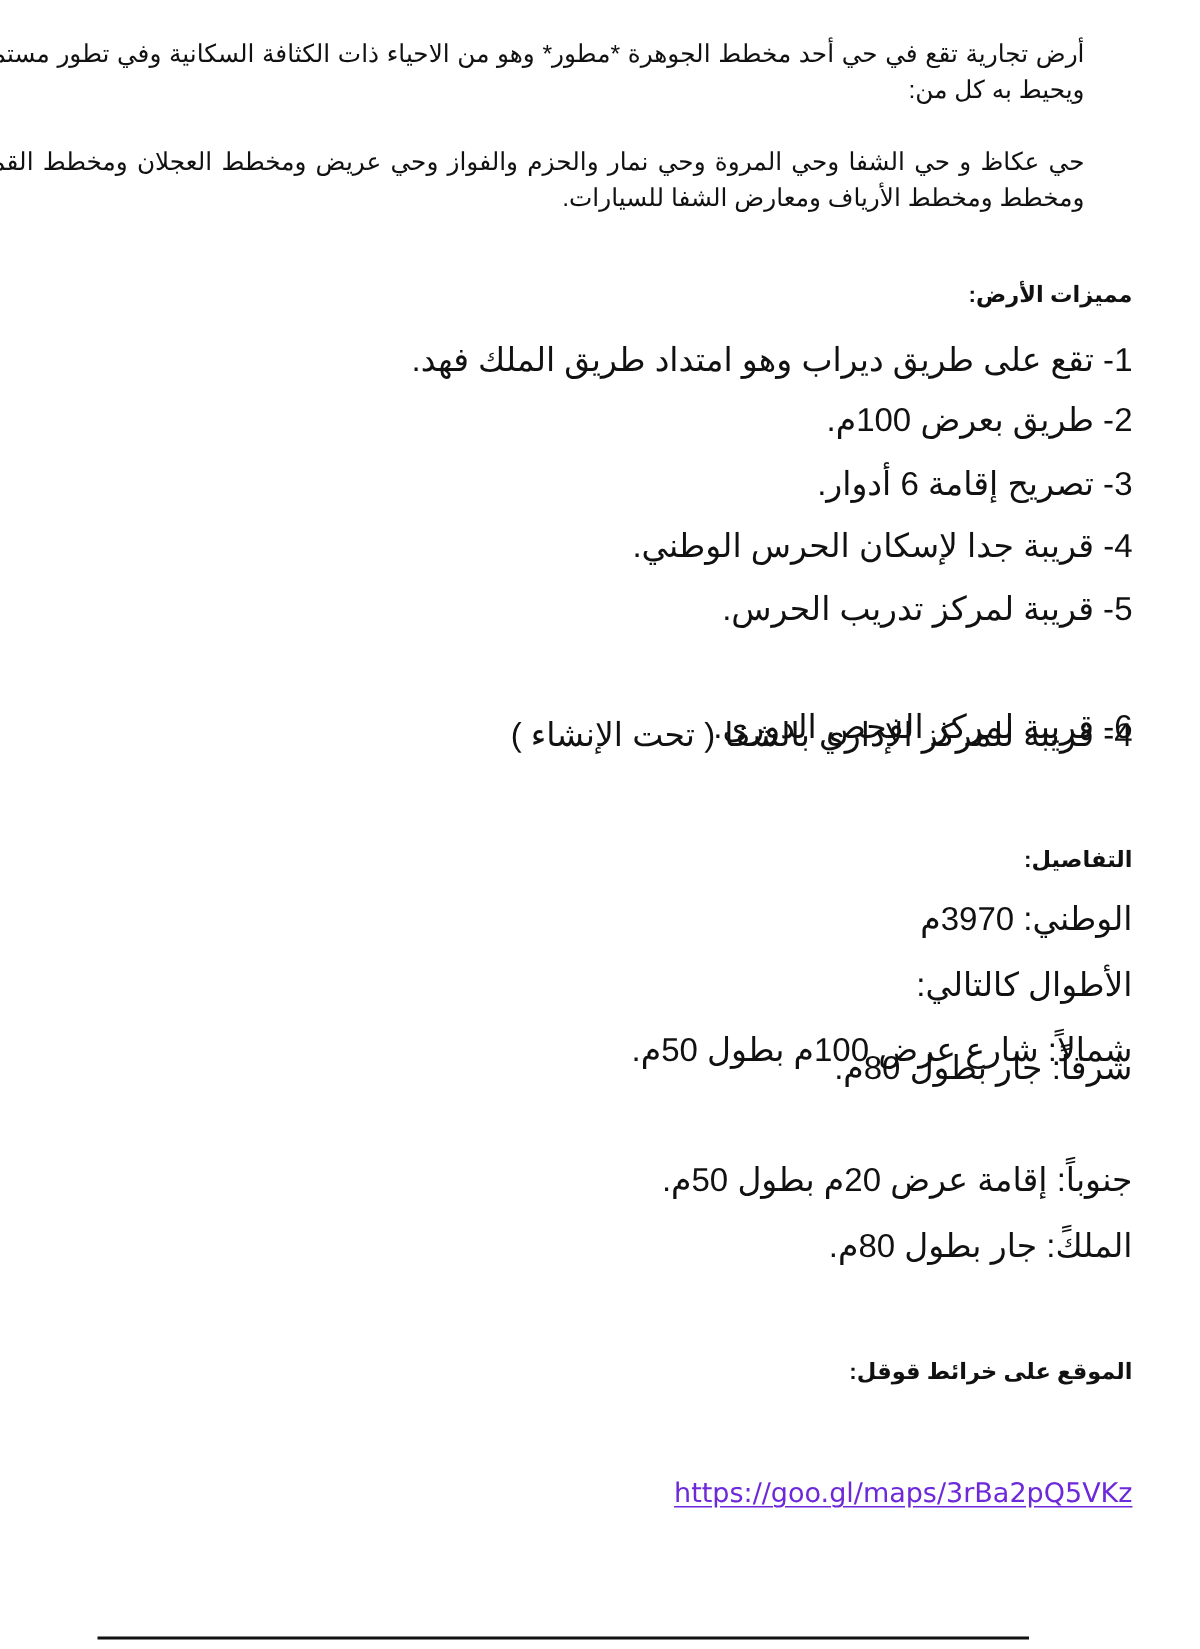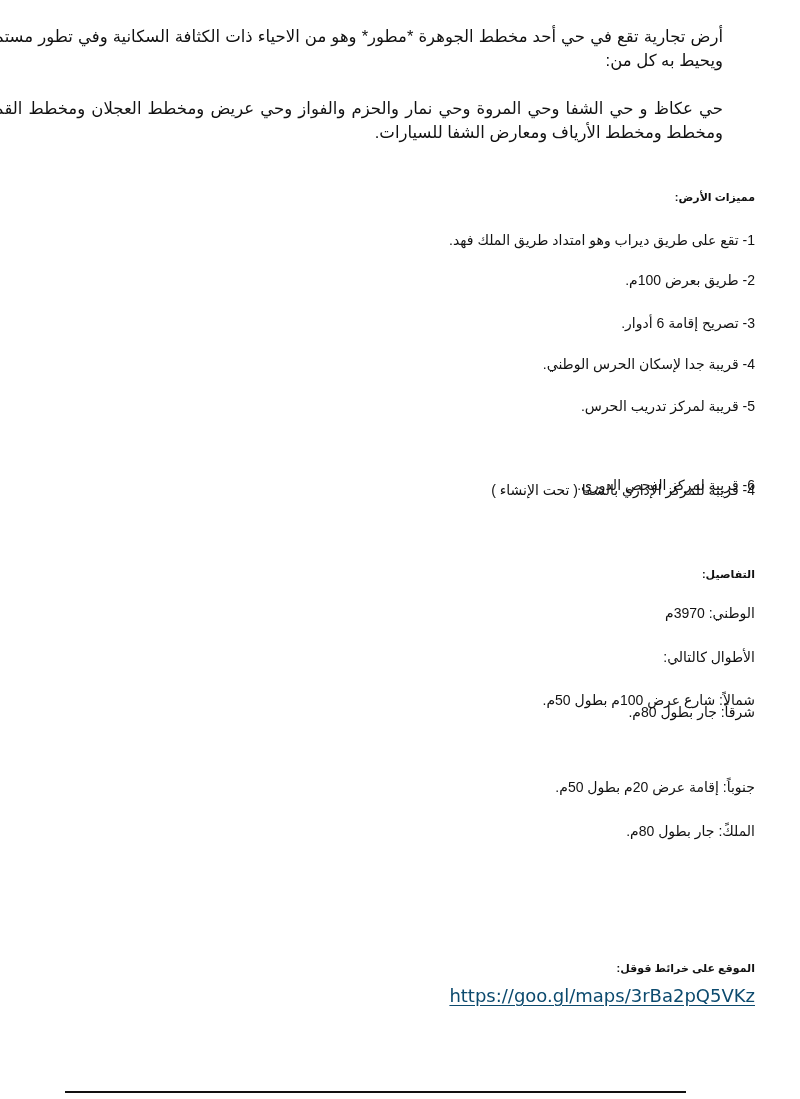--- a/index.html
+++ b/index.html
@@ -32,38 +32,38 @@
       text-align: justify;
       text-align-last: right;
       margin: 16px;
     }
     .intro2 {
       top: 80px;
     }
     .line {
       position: absolute;
       right: 0;
-      font-size: 14px;
+      font-size: 22px;
       line-height: 24px;
       white-space: nowrap;
       margin: 0;
     }
     .bold {
       font-weight: bold;
-      font-size: 11px;
+      font-size: 15px;
     }
     .link {
       position: absolute;
       right: 0;
       top: 984px;
       direction: ltr;
       font-family: "DejaVu Sans", "Liberation Sans", sans-serif;
       font-size: 18px;
       line-height: 24px;
-      color: #0c4a6e;
+      color: #6d28d9;
       text-decoration: underline;
       text-underline-offset: 3px;
       cursor: pointer;
       white-space: nowrap;
     }
     .footer-rule {
       position: absolute;
       left: 65px;
       top: 1091px;
       width: 621px;
@@ -89,18 +89,18 @@
   <p class="line" style="top:478px;">4- قريبة للمركز الإداري بالشفا ( تحت الإنشاء )</p>
 
   <p class="line bold" style="top:562px;">التفاصيل:</p>
   <p class="line" style="top:601px;">الوطني: 3970م</p>
   <p class="line" style="top:645px;">الأطوال كالتالي:</p>
   <p class="line" style="top:688px;">شمالاً: شارع عرض 100م بطول 50م.</p>
   <p class="line" style="top:700px;">شرقاً: جار بطول 80م.</p>
   <p class="line" style="top:775px;">جنوباً: إقامة عرض 20م بطول 50م.</p>
   <p class="line" style="top:819px;">الملكً: جار بطول 80م.</p>
 
-  <p class="line bold" style="top:956px;">الموقع على خرائط قوقل:</p>
+  <p class="line bold" style="top:903px;">الموقع على خرائط قوقل:</p>
   <a class="link">https://goo.gl/maps/3rBa2pQ5VKz</a>
 
 </div>
 
 <div class="footer-rule"></div>
 
 </body></html>

